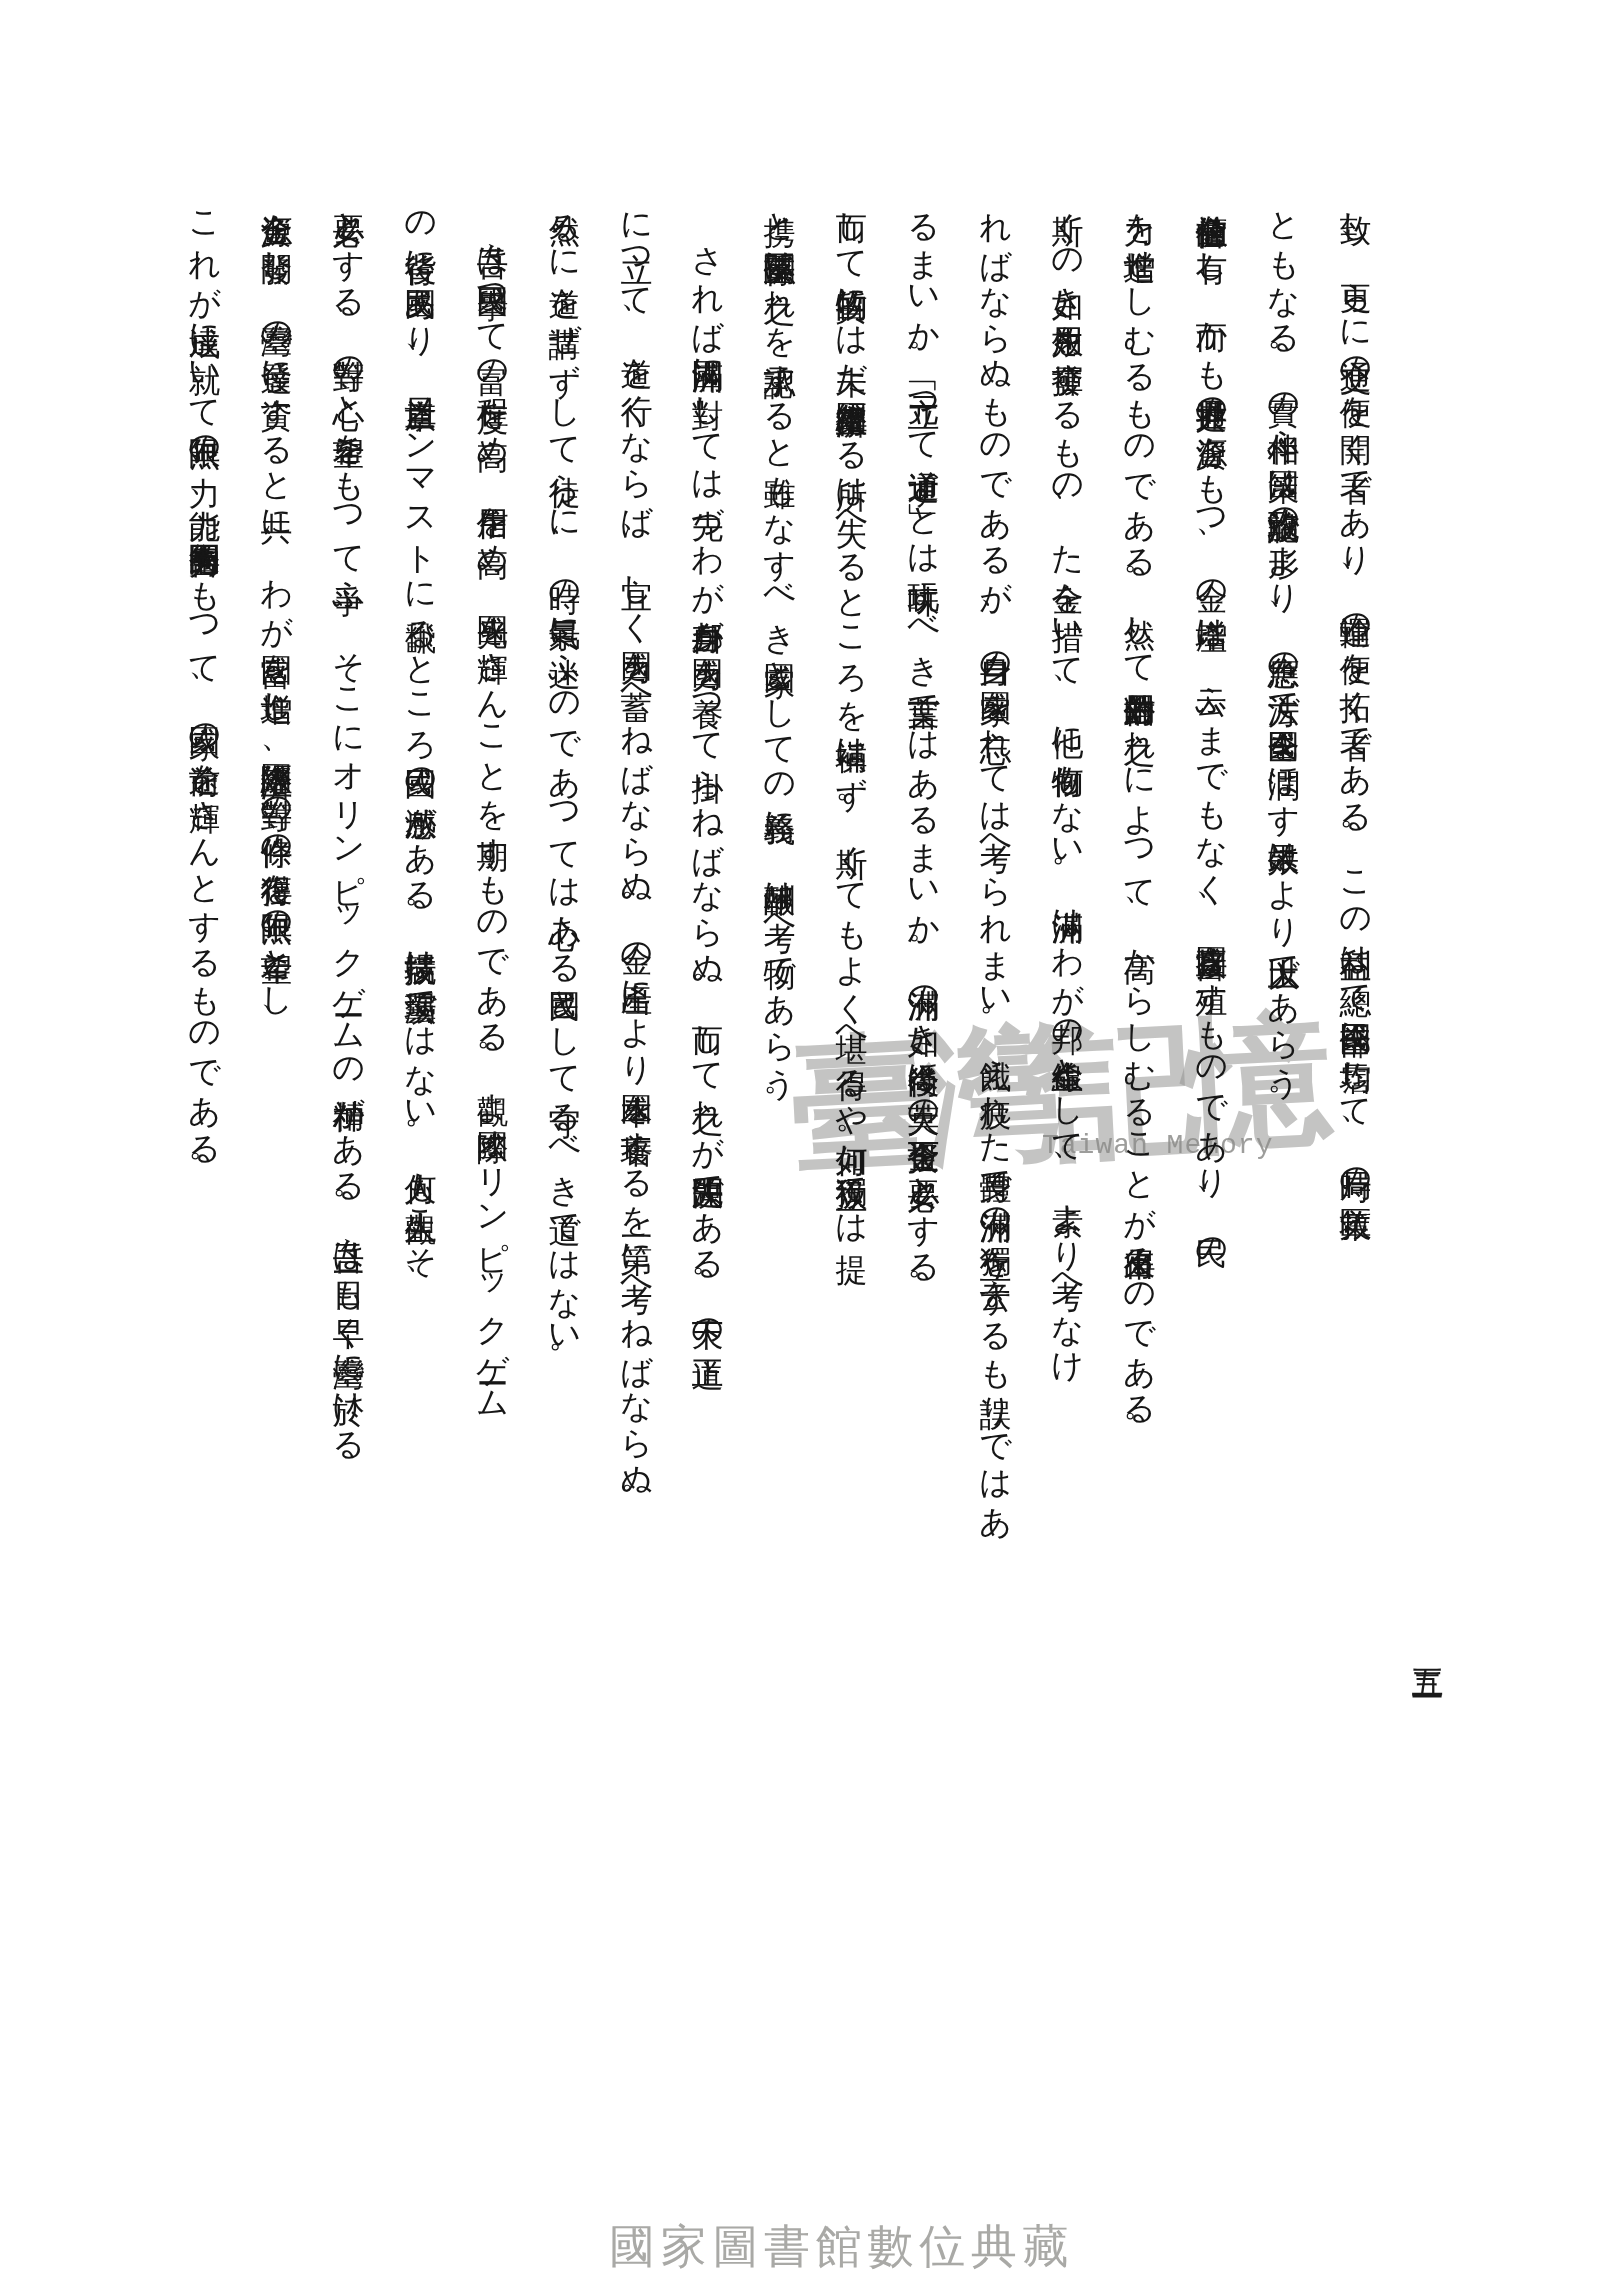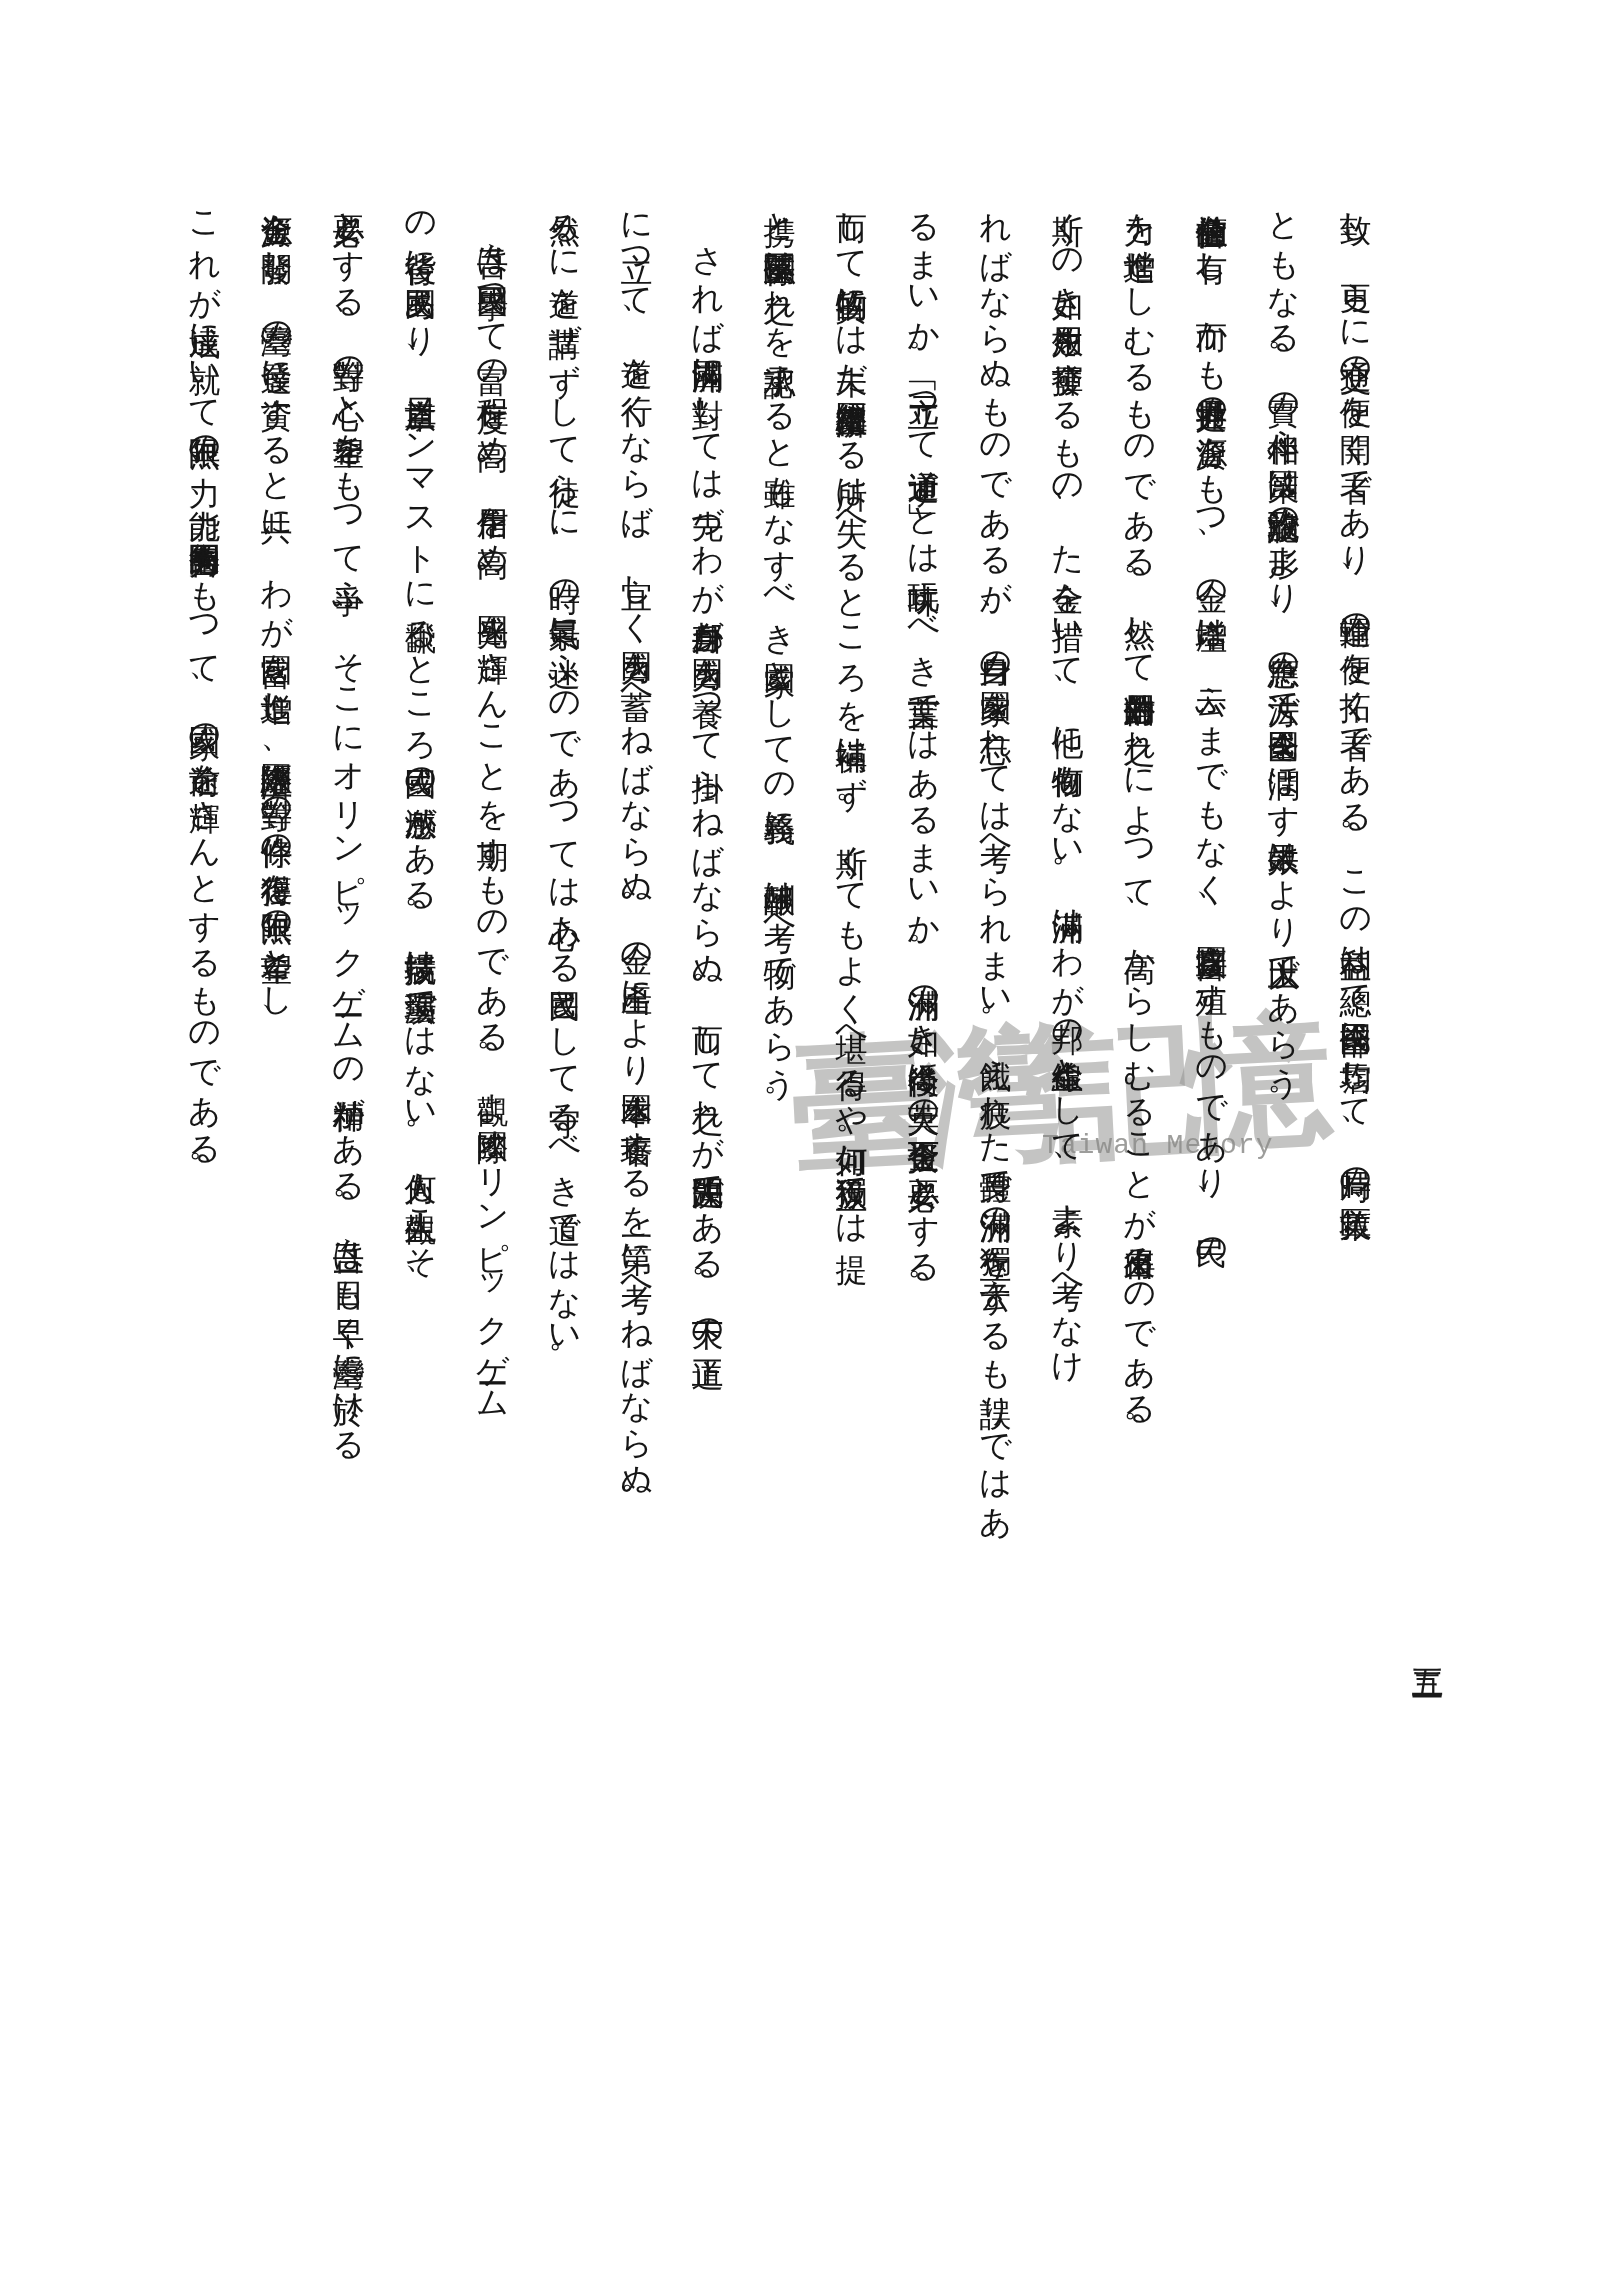--- a/index.html
+++ b/index.html
@@ -97,15 +97,16 @@
       <div class="column" style="left: 541px; top: 190px;">然るに道を講ぜずして徒らに、時の景氣に迷ふのであつては心ある國民として守るべき道ではない。</div>
       <div class="column" style="left: 469px; top: 224px;">吾々は國民擧つて富の程度を高め、信用を高め、國光を輝さんことを期すものである。觀よ國際オリンピックゲーム</div>
       <div class="column" style="left: 397px; top: 190px;">の背後に國民あり、日章旗メーンマストに飜るところ國民の感激がある。競技場は演藝場ではない。何人も人生觀こそ、</div>
       <div class="column" style="left: 325px; top: 190px;">必要とする、對等の心と希望をもつて爭ふ、そこにオリンピックゲームの精神がある。吾々は一日も早く臺灣に於ける</div>
       <div class="column" style="left: 253px; top: 190px;">金資源を開發し、臺灣の發達に資すると共に、わが國富を增進し、國際經濟上、對等の條件の獲得を無限の希望とし、</div>
       <div class="column" style="left: 181px; top: 190px;">これが達成に就いて無限の力、能力、集團的合同力をもつて、國家の前途を輝さんとするものである。</div>
     </div>
 
   <div class="page-number">五三二</div>
 
+  <div class="wm-bottom">國家圖書館數位典藏</div>
 
 </div>
 
 
 </body></html>

